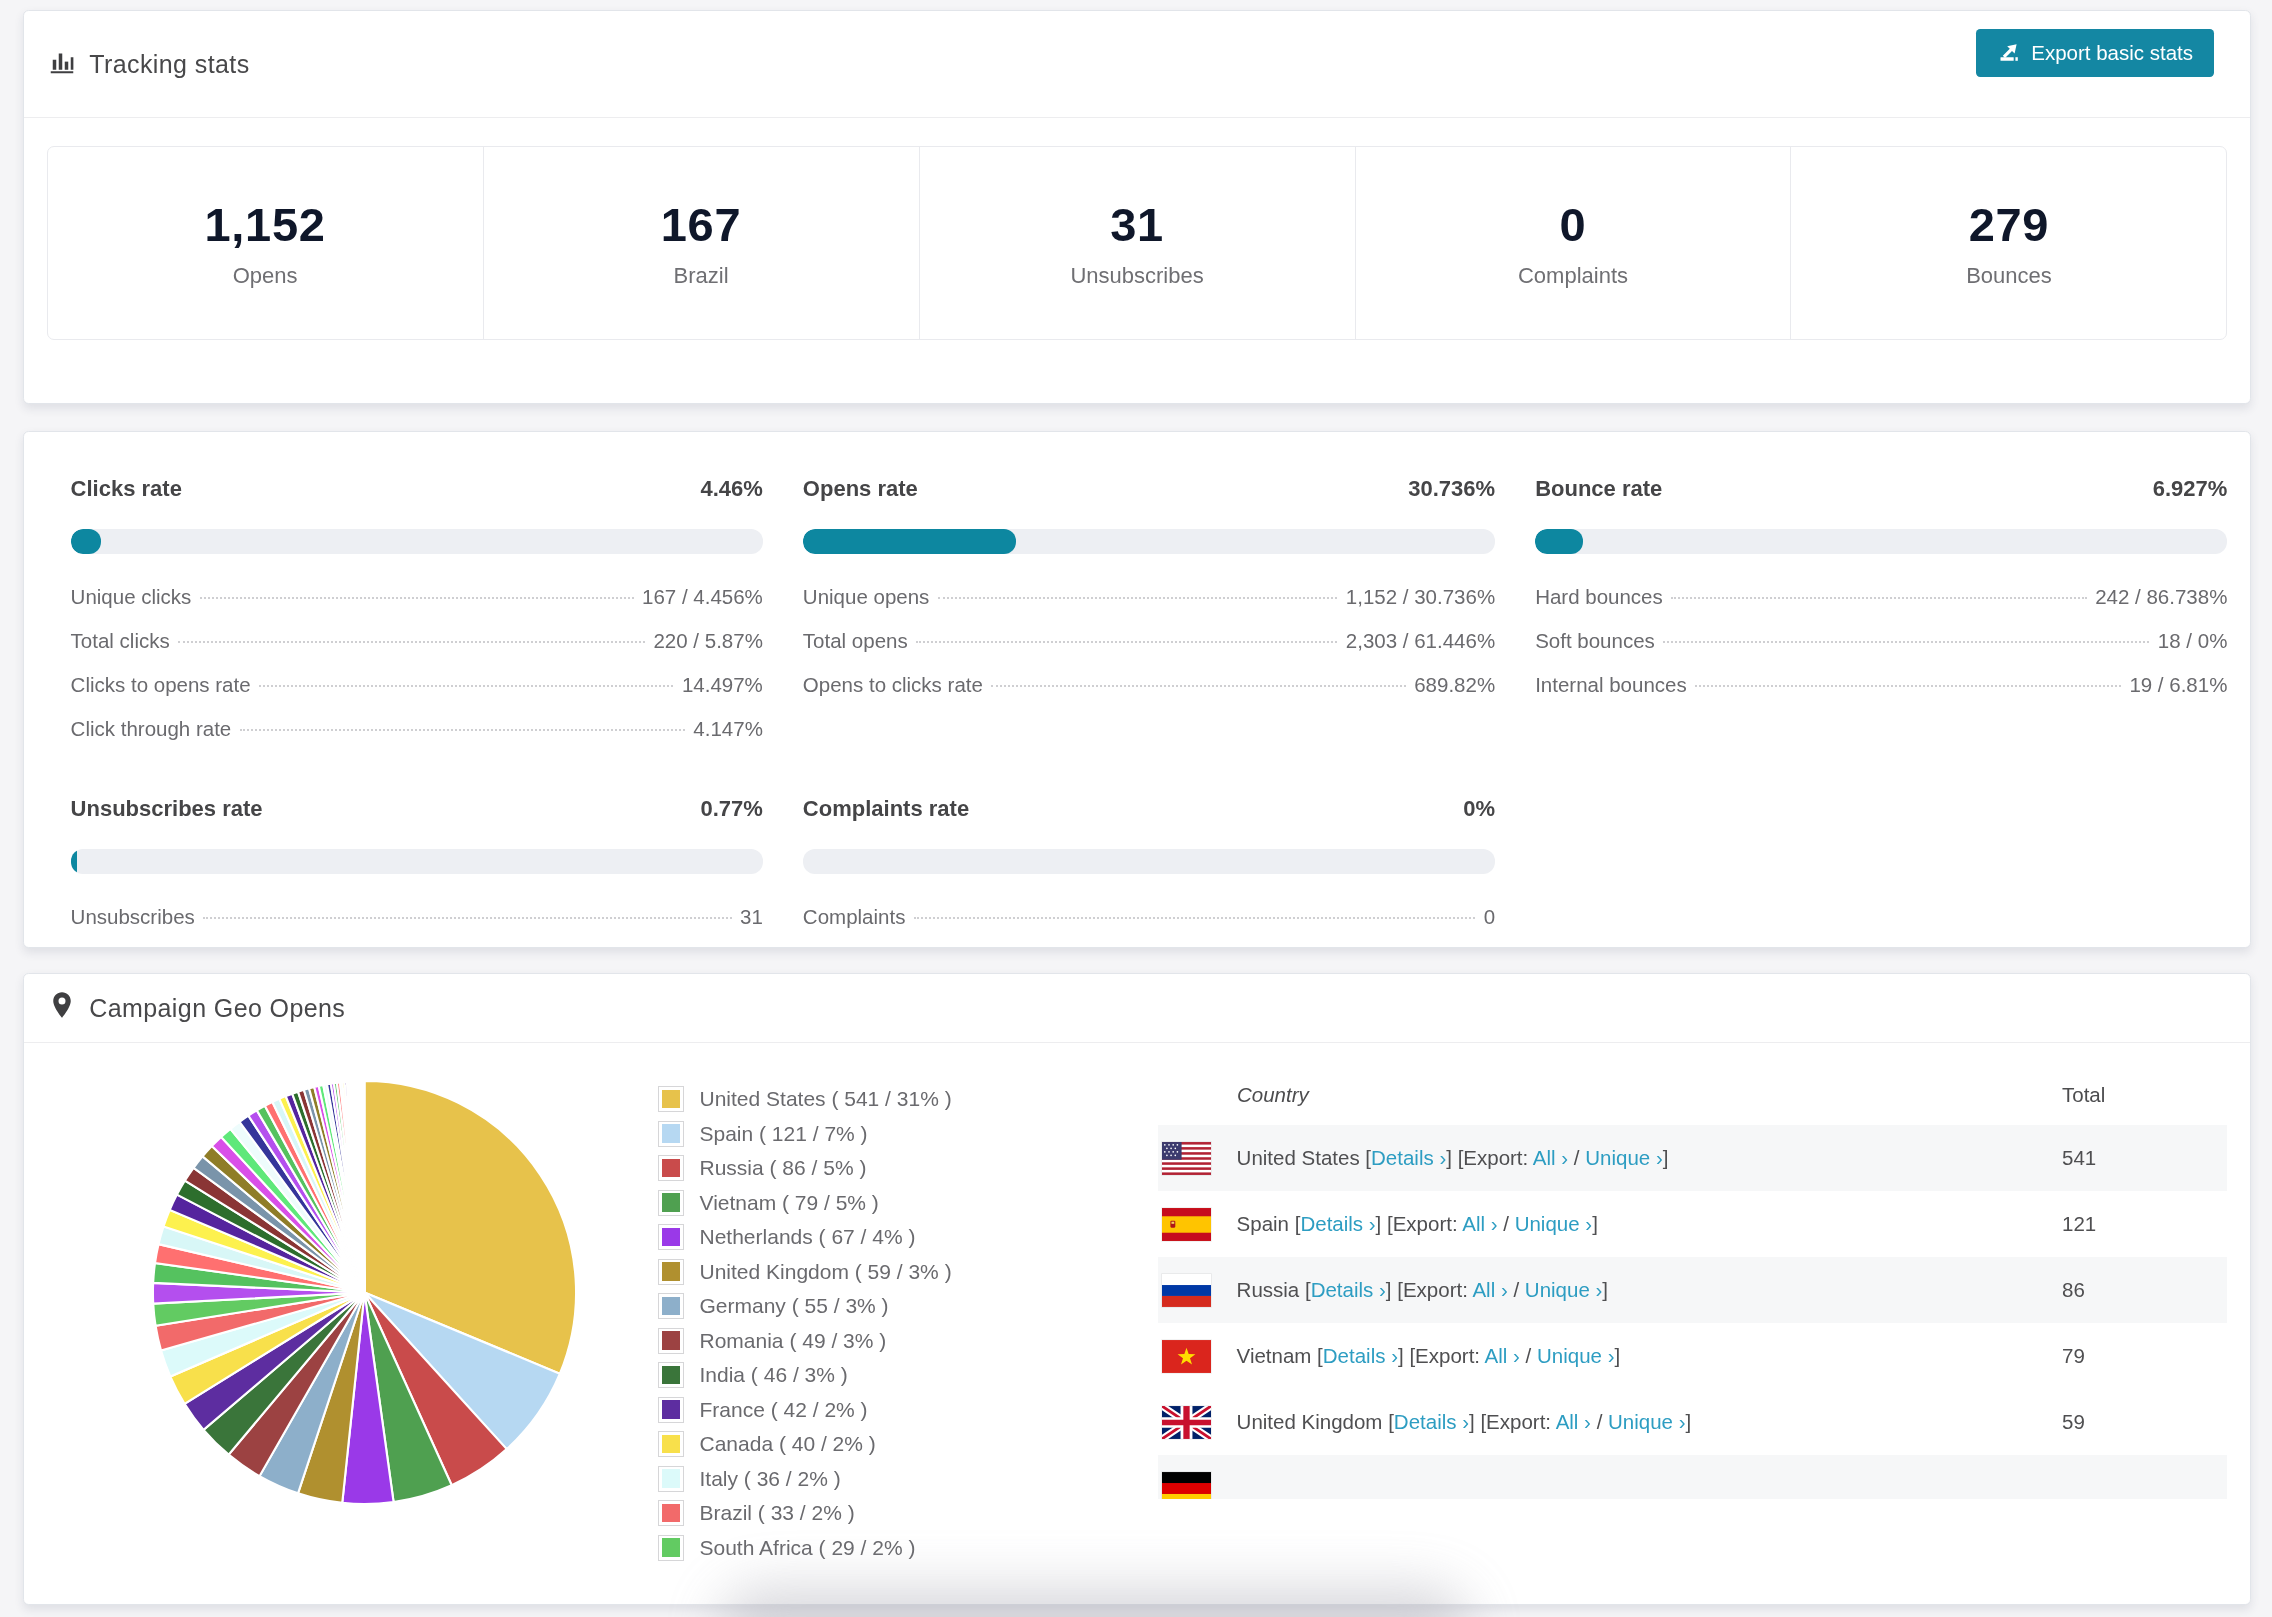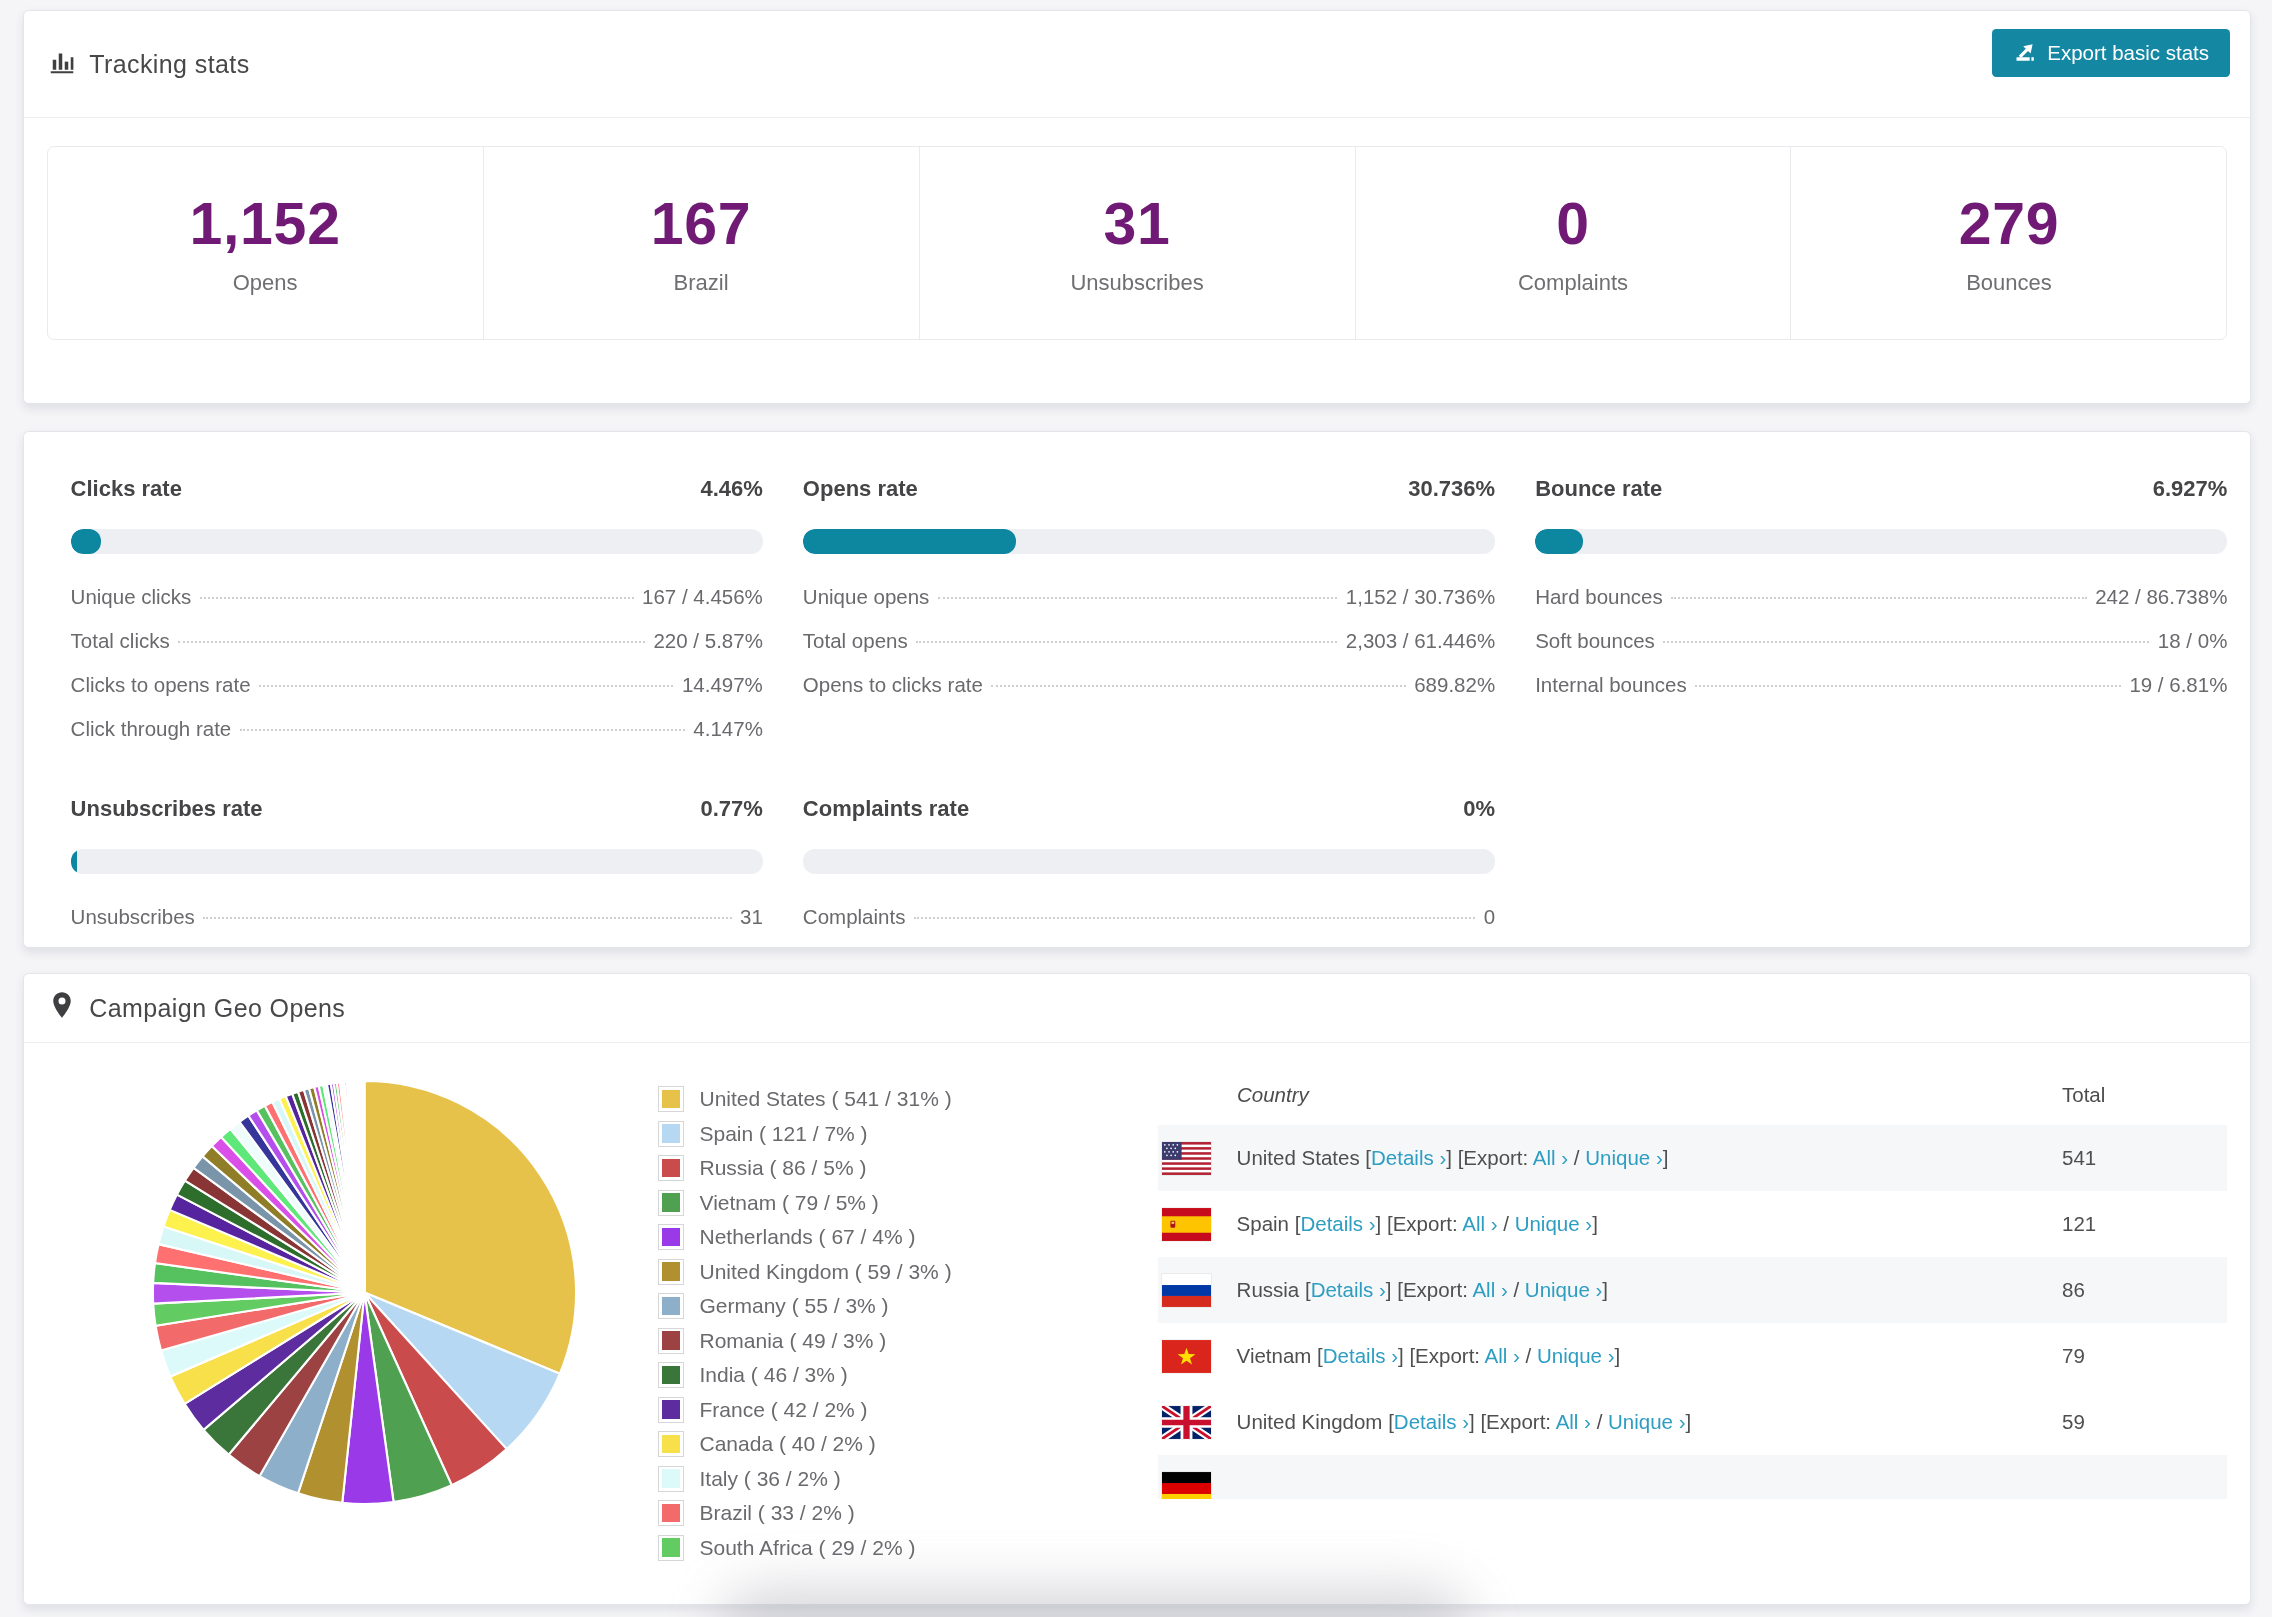--- a/index.html
+++ b/index.html
@@ -4,27 +4,27 @@
 <style>
   html,body{margin:0;padding:0;}
   body{font-family:"Liberation Sans", sans-serif; background:#f5f5f7;}
   #page{position:relative;width:2273px;height:1618px;overflow:hidden;background:#f5f5f7;}
   .card{position:absolute;left:23px;width:2226px;background:#fff;border:0.7px solid #e2e5ea;border-radius:5.6px;
         box-shadow:0 4.2px 10px rgba(40,50,80,.10);}
   .card-head{display:flex;align-items:center;height:106px;padding:0 22.6px;border-bottom:0.7px solid #ededef;}
   .card-title{font-size:25px;color:#48484a;font-weight:500;letter-spacing:0.4px;display:flex;align-items:center;gap:12.7px;}
   .card-title svg{width:30px;height:30px;}
   
-  .export-btn{position:absolute;top:18.4px;right:20px;display:flex;align-items:center;gap:10px;
+  .export-btn{position:absolute;top:18.4px;right:36px;display:flex;align-items:center;gap:10px;
       background:#1487a3;color:#fff;font-size:20.5px;border:none;border-radius:4.2px;height:48px;padding:0 21px;cursor:pointer;}
   .export-btn svg{width:24px;height:24px;}
   .stats-strip{display:flex;margin:28px 22.6px 0 22.6px;height:192px;border:0.7px solid #e9eaee;border-radius:7px;background:#fff;}
   .stat-cell{flex:1;display:flex;flex-direction:column;align-items:center;justify-content:center;gap:11.3px;border-left:0.7px solid #e9eaee;}
   .stat-cell:first-child{border-left:none;}
-  .stat-value{font-size:59px;font-weight:700;color:#701a75;letter-spacing:0.7px;}
+  .stat-value{font-size:47px;font-weight:700;color:#0f172a;letter-spacing:0.7px;}
   .stat-label{font-size:22px;color:#6f6f73;}
   
   .rates-grid{display:grid;grid-template-columns:repeat(3,1fr);column-gap:40px;row-gap:55px;padding:44px 22.6px 49px 22.6px;margin-left:24px;}
   .rate-head{display:flex;justify-content:space-between;align-items:baseline;margin-bottom:27px;}
   .rate-title{font-size:22px;font-weight:700;color:#454547;}
   .rate-value{font-size:22px;font-weight:700;color:#454547;}
   .track{height:25px;border-radius:12px;background:#edeff3;overflow:hidden;}
   .fill{height:100%;background:#0d87a0;border-radius:12px;}
   .rate-rows{margin-top:31px;display:flex;flex-direction:column;gap:20px;}
   .r-row{display:flex;align-items:baseline;font-size:20.5px;color:#6a6a6e;}

